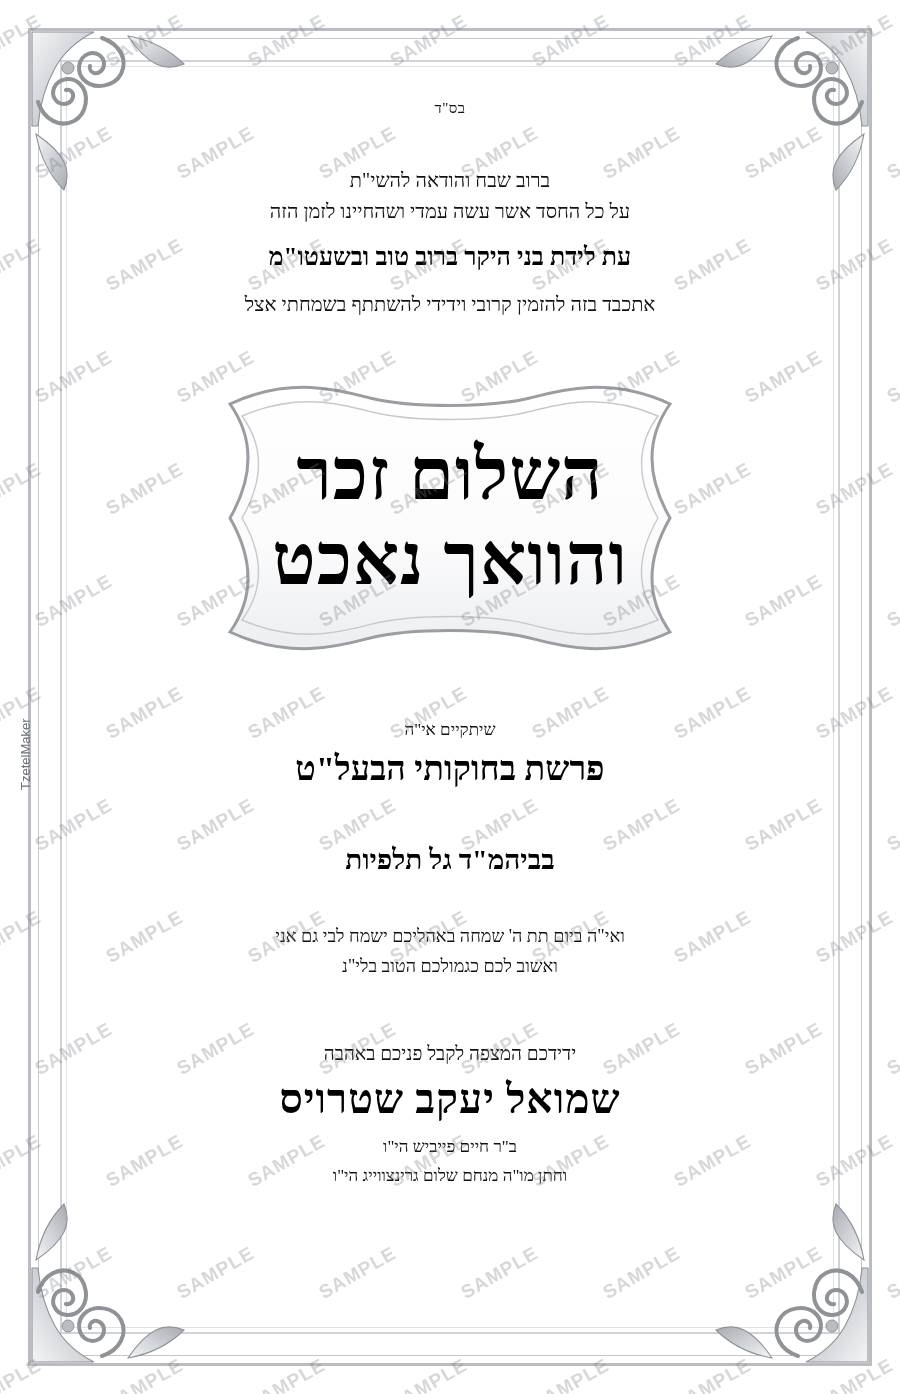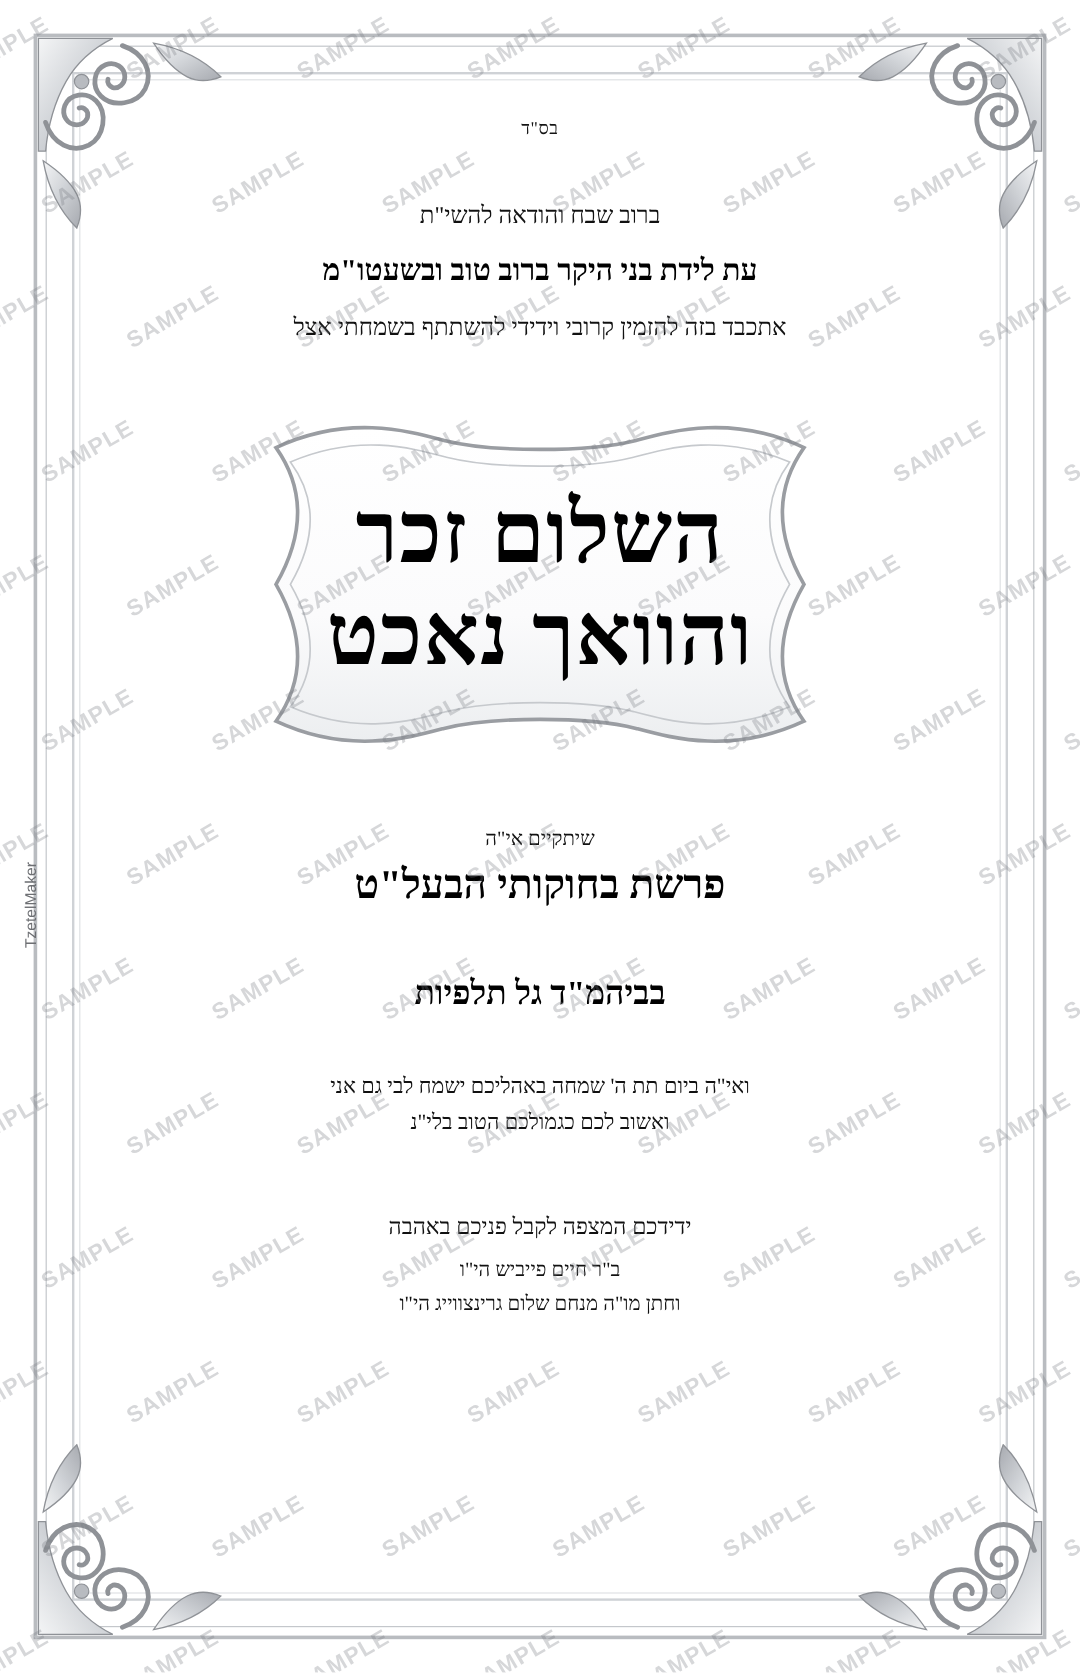--- a/index.html
+++ b/index.html
@@ -267,20 +267,21 @@
         <circle cx="44" cy="44" r="6" fill="#b8bbc0" stroke="#8f9297" stroke-width="1"></circle>
       </g>
     </svg>
   </div>
 
   <div class="content">
 
     <div class="bsd">בס"ד</div>
 
     <div class="intro-line">ברוב שבח והודאה להשי"ת</div>
+    <div class="intro-line">על כל החסד אשר עשה עמדי ושהחיינו לזמן הזה</div>
     <div class="intro-strong">עת לידת בני היקר ברוב טוב ובשעטו"מ</div>
     <div class="intro-line">אתכבד בזה להזמין קרובי וידידי להשתתף בשמחתי אצל</div>
 
     <div class="plaque-wrap">
       <svg class="plaque" viewBox="0 0 560 300" xmlns="http://www.w3.org/2000/svg">
         <defs>
           <linearGradient id="plq" x1="0" y1="0" x2="0" y2="1">
             <stop offset="0%" stop-color="#ffffff"></stop>
             <stop offset="60%" stop-color="#fbfbfc"></stop>
             <stop offset="100%" stop-color="#eceef0"></stop>
@@ -317,20 +318,21 @@
 
     <div class="small-note">שיתקיים אי"ה</div>
     <div class="event-line">פרשת בחוקותי הבעל"ט</div>
 
     <div class="venue">בביהמ"ד גל תלפיות</div>
 
     <div class="blessing">ואי"ה ביום תת ה' שמחה באהליכם ישמח לבי גם אני</div>
     <div class="blessing" style="margin-top:0">ואשוב לכם כגמולכם הטוב בלי"נ</div>
 
     <div class="closing-note">ידידכם המצפה לקבל פניכם באהבה</div>
+    <div class="host-name">שמואל יעקב שטרויס</div>
     <div class="host-sub">ב"ר חיים פייביש הי"ו</div>
     <div class="host-sub" style="margin-top:2px">וחתן מו"ה מנחם שלום גרינצווייג הי"ו</div>
   </div>
 
   <div class="side-label">TzetelMaker</div>
 
   <div class="wm-layer" id="wm-layer">
       <span class="wm" style="left: -40px; top: 30px;">SAMPLE</span>
       <span class="wm" style="left: 102px; top: 30px;">SAMPLE</span>
       <span class="wm" style="left: 244px; top: 30px;">SAMPLE</span>

